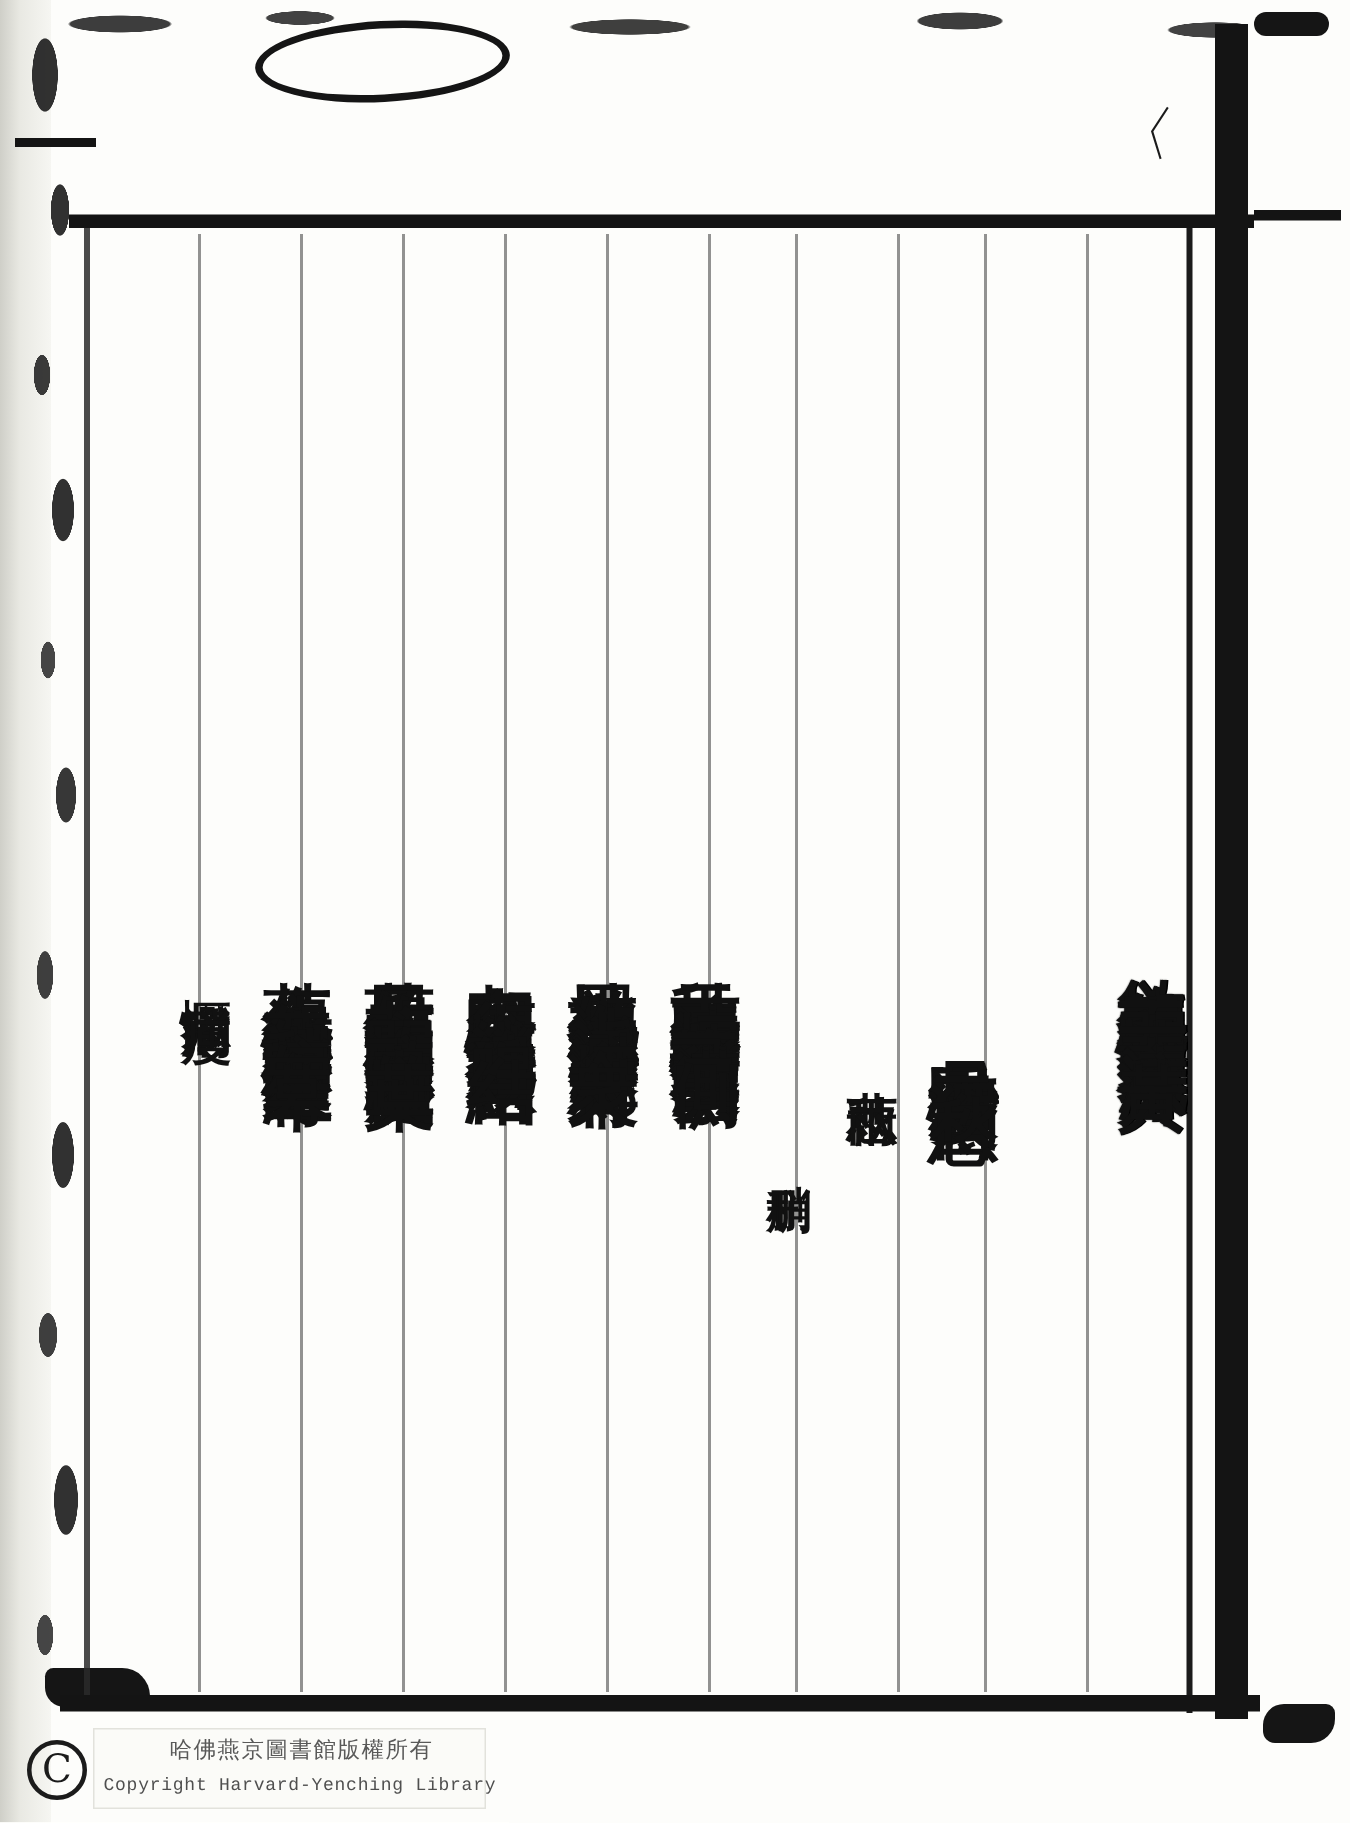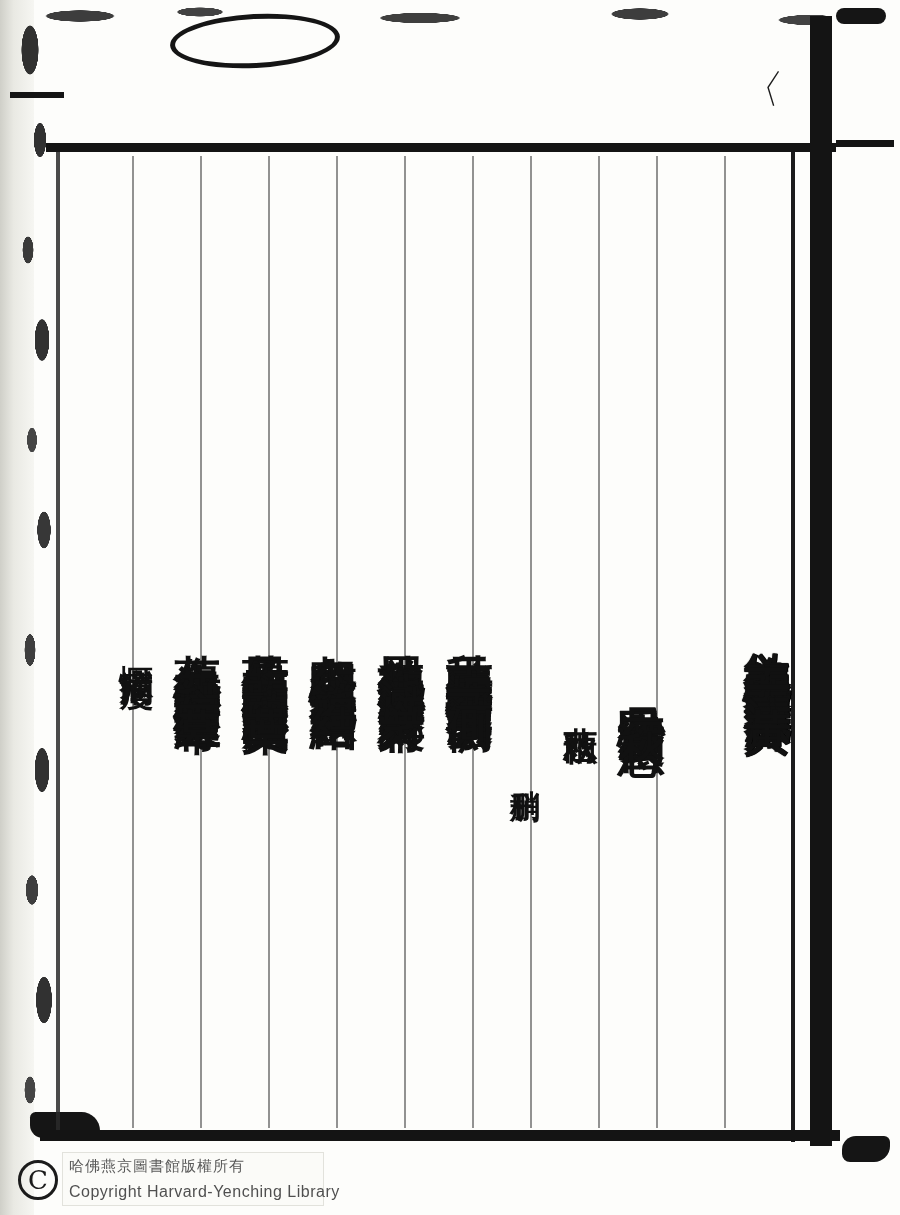--- a/index.html
+++ b/index.html
@@ -175,24 +175,25 @@
     box-sizing: border-box;
     padding: 4px 6px;
   }
   .stamp-cjk {
     font-family: "DejaVu Sans", sans-serif;
     font-size: 15px;
     color: #3d3d3d;
     letter-spacing: 1px;
     white-space: nowrap;
     opacity: .85;
+    margin-left: 44px;
   }
   .stamp-en {
-    font-family: Liberation Sans, sans-serif;
-    font-size: 16px;
+    font-family: Liberation Mono, monospace;
+    font-size: 12px;
     color: #3d3d3d;
     letter-spacing: .5px;
     margin-top: 7px;
     white-space: nowrap;
     opacity: .9;
   }
   .copyright-mark {
     position: absolute;
     left: 18px; top: 1160px;
     width: 40px; height: 40px;

